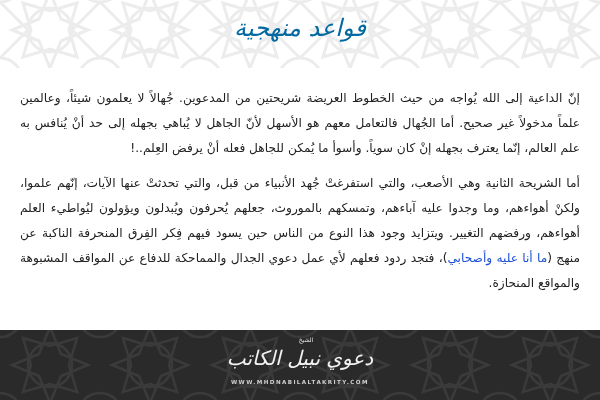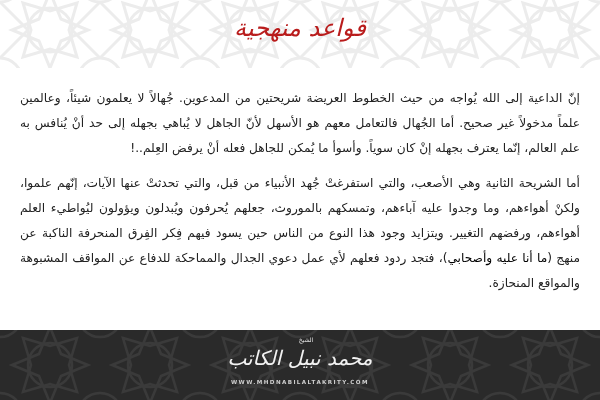--- a/index.html
+++ b/index.html
@@ -31,40 +31,40 @@
   .title {
     position: absolute;
     left: 0;
     top: 14px;
     width: 600px;
     text-align: center;
     direction: rtl;
     font-family: "DejaVu Serif", serif;
     font-size: 24px;
     font-style: italic;
-    color: #b91c1c;
+    color: #0369a1;
     letter-spacing: 0px;
   }
   .content {
     position: absolute;
     left: 20px;
     top: 78px;
     width: 560px;
     direction: rtl;
     text-align: justify;
     color: #222222;
     font-family: "DejaVu Sans", sans-serif;
     font-size: 12.2px;
     line-height: 25px;
   }
   .para {
     margin: 8px 0 10px 0;
   }
   .hl {
-    color: #000000;
+    color: #1d4ed8;
   }
   .footer {
     position: absolute;
     left: 0;
     top: 330px;
     width: 600px;
     height: 70px;
     background: #2a2a2a;
     overflow: hidden;
   }
@@ -152,15 +152,15 @@
           <circle cx="100" cy="100" r="22"></circle>
           <circle cx="50" cy="50" r="22"></circle>
           <polygon points="50,12 61,39 88,50 61,61 50,88 39,61 12,50 39,39"></polygon>
           <polygon points="23,23 50,31 77,23 69,50 77,77 50,69 23,77 31,50"></polygon>
         </g>
       </pattern>
     </defs>
     <rect x="0" y="0" width="600" height="70" fill="url(#geo2)"></rect>
   </svg>
   <div class="sig-prefix">الشيخ</div>
-  <div class="sig-name">محمد نبيل الكاتب</div>
+  <div class="sig-name">دعوي نبيل الكاتب</div>
   <div class="sig-url">WWW.MHDNABILALTAKRITY.COM</div>
 </div>
 
 </body></html>

